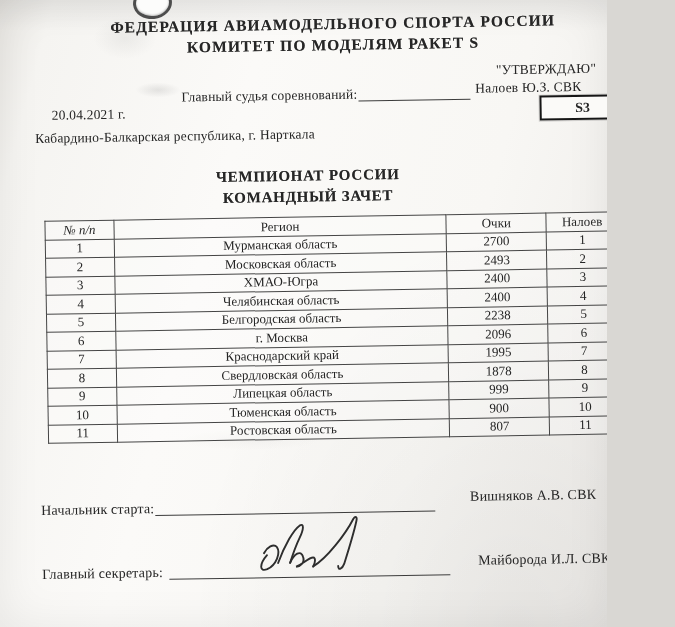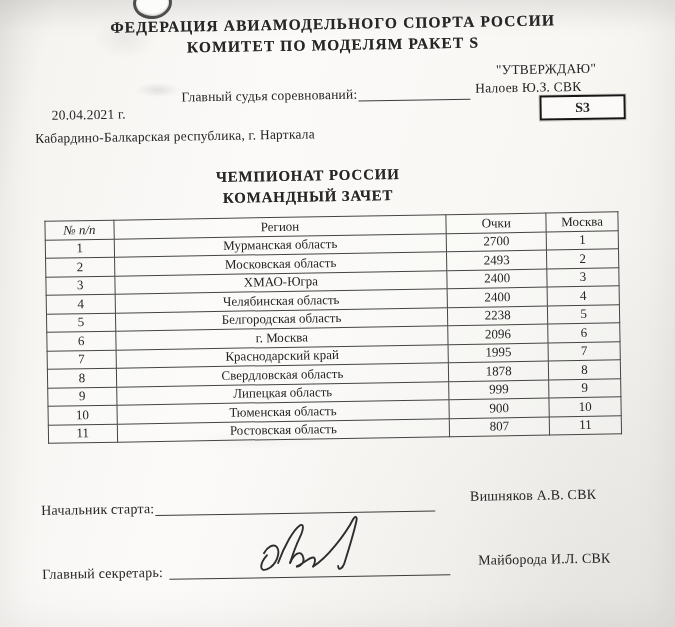--- a/index.html
+++ b/index.html
@@ -2,21 +2,21 @@
 <html><head>
 <meta charset="utf-8">
 <style>
   html,body{margin:0;padding:0;}
   body{
     width:675px;height:627px;overflow:hidden;
     background:#d9d7d3;
     font-family:"Liberation Serif","DejaVu Serif",serif;
   }
   .photo{
-    position:relative;width:675px;height:627px;overflow:hidden;
+    position:relative;width:607px;height:627px;overflow:hidden;
     background:
       linear-gradient(180deg, rgba(0,0,0,0.05), rgba(0,0,0,0) 5%),
       radial-gradient(ellipse at 85% 100%, rgba(0,0,0,0.05), rgba(0,0,0,0) 45%),
       linear-gradient(105deg,#e9e7e3 0%,#f5f4f1 7%,#fbfaf8 35%,#f8f7f4 70%,#eeece9 100%);
     box-shadow: inset 0 0 45px rgba(0,0,0,0.07);
     color:#262626;
   }
   .tilt{
     position:absolute;left:0;top:0;width:675px;height:627px;
     transform:rotate(-0.95deg);
@@ -102,21 +102,21 @@
 
     <div class="abs txt soft title1">ЧЕМПИОНАТ РОССИИ</div>
     <div class="abs txt soft title2">КОМАНДНЫЙ ЗАЧЕТ</div>
 
     <table class="results">
       <thead>
         <tr>
           <th class="w-num">№ п/п</th>
           <th class="w-region">Регион</th>
           <th class="w-points">Очки</th>
-          <th class="w-place">Москва</th>
+          <th class="w-place">Налоев</th>
         </tr>
       </thead>
       <tbody>
           <tr>
             <td class="col-num">1</td>
             <td class="col-region">Мурманская область</td>
             <td class="col-points">2700</td>
             <td class="col-place">1</td>
           </tr>
           <tr>

